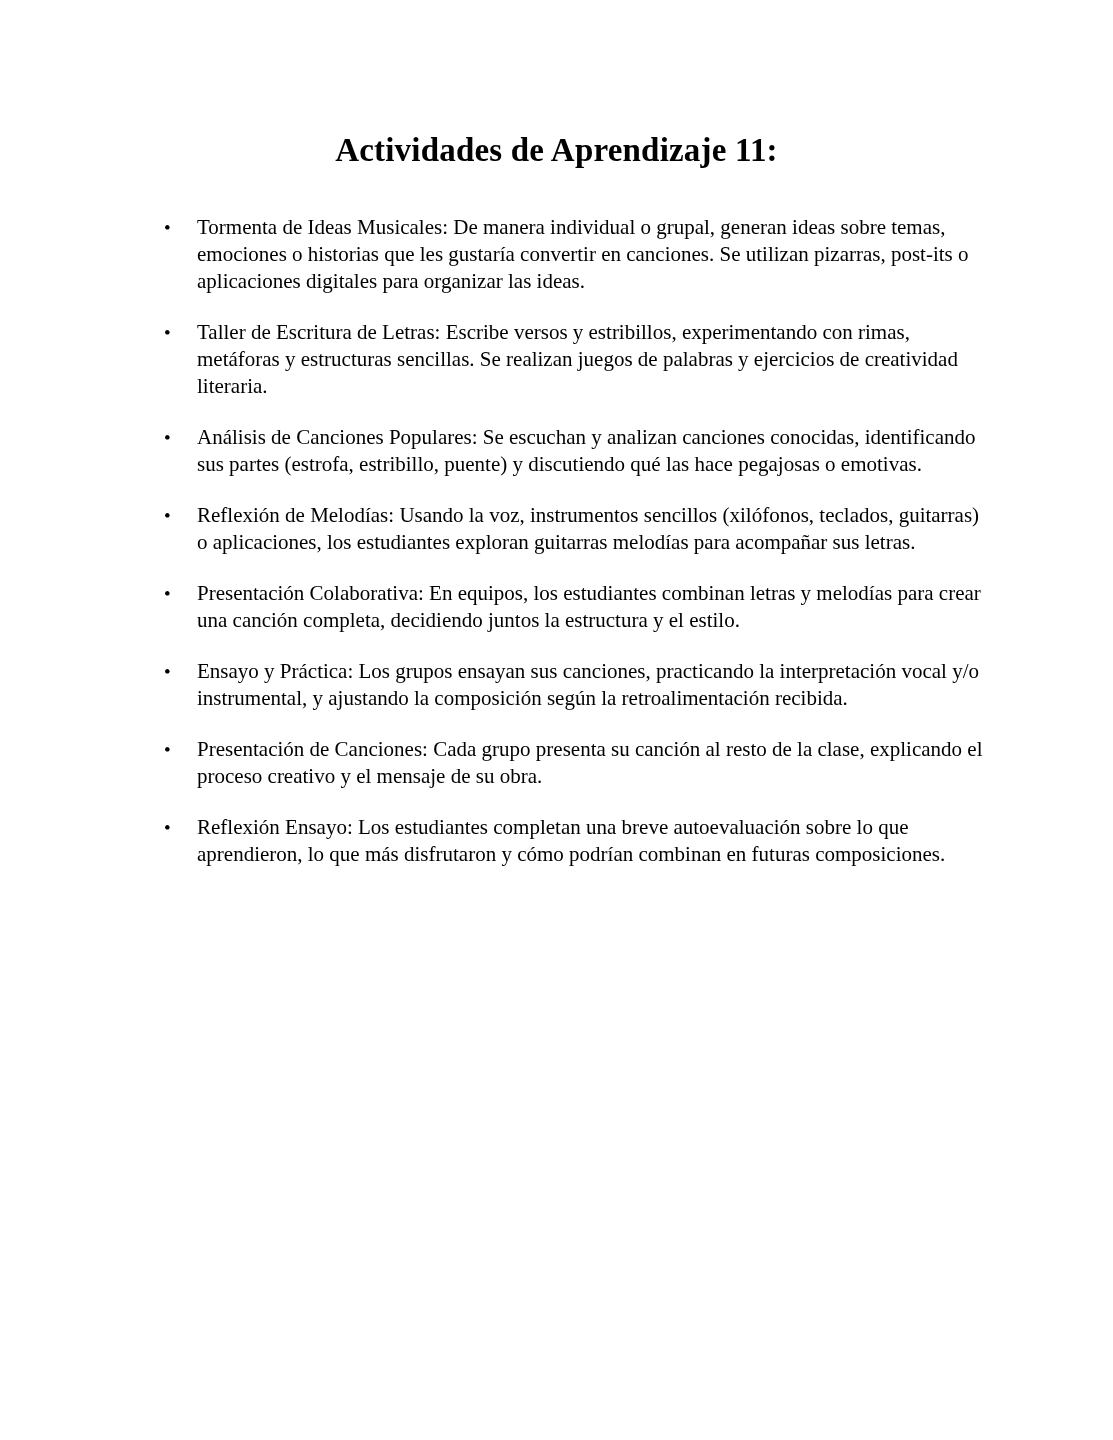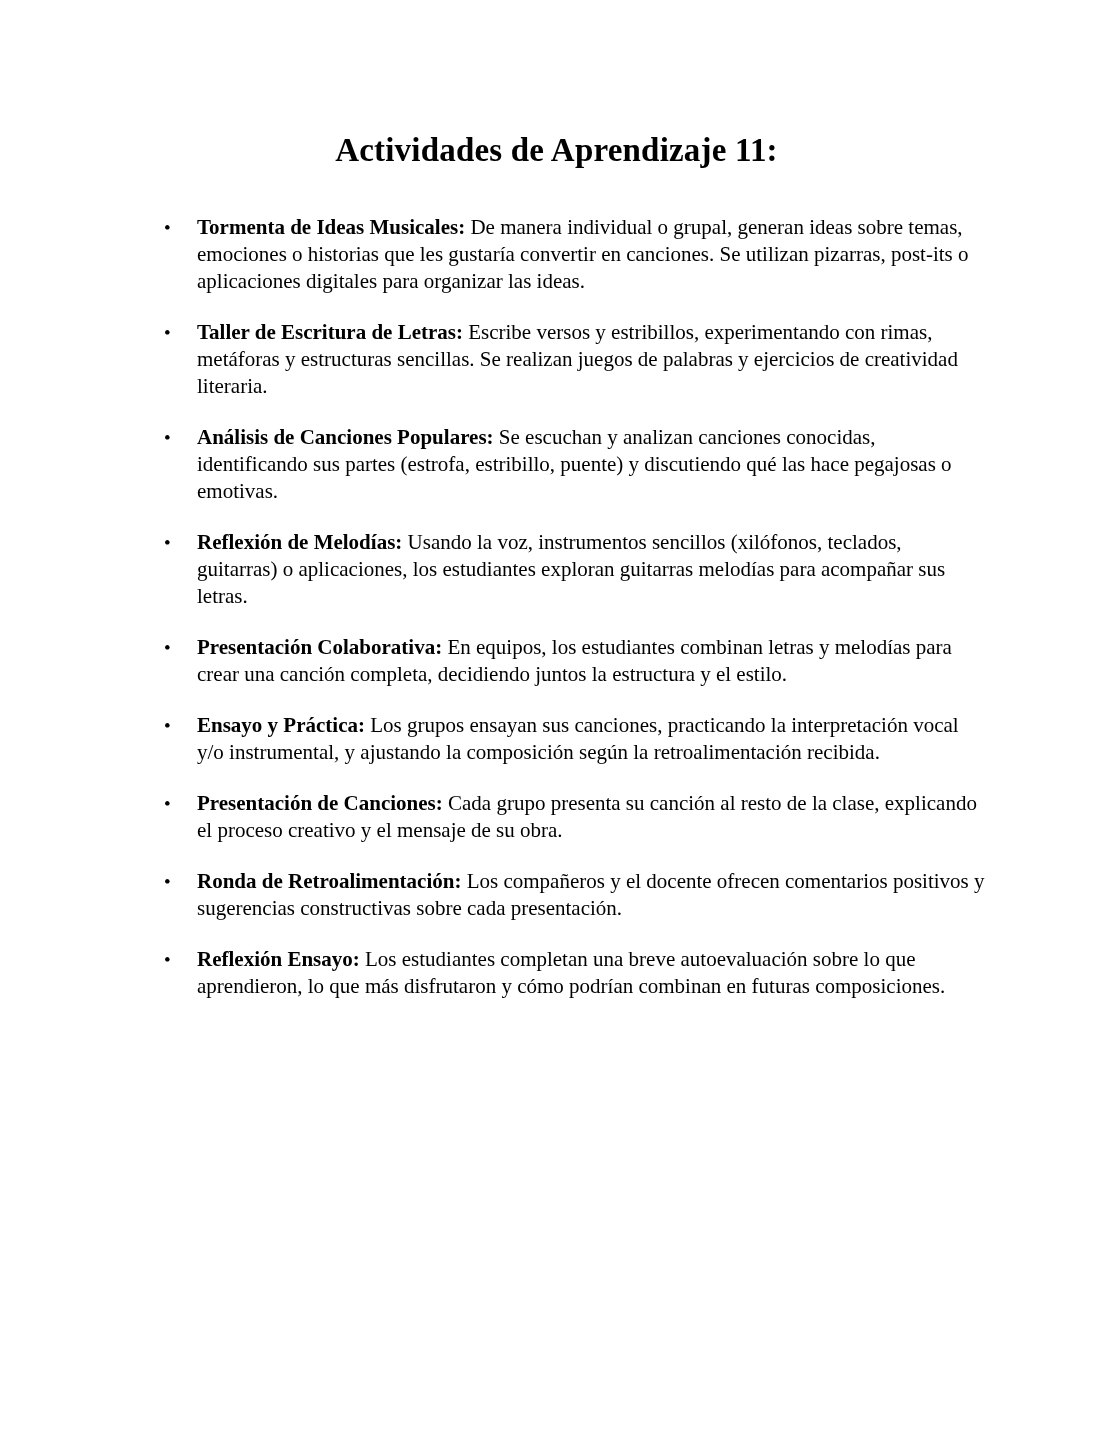--- a/index.html
+++ b/index.html
@@ -42,21 +42,21 @@
   }
   .activity-item::before {
     content: "\2022";
     position: absolute;
     left: 164px;
     top: 0;
     font-size: 19px;
     line-height: 27px;
   }
   .bullet-label {
-    font-weight: bold;
+    font-weight: normal;
   }
   .page-number {
     position: absolute;
     top: 1357px;
     left: 0;
     width: 100%;
     text-align: center;
     font-size: 21px;
     line-height: 27px;
   }
@@ -91,24 +91,20 @@
     </li>
     <li class="activity-item">
       <span class="bullet-label">Ensayo y Práctica:</span>
       <span class="bullet-text">Los grupos ensayan sus canciones, practicando la interpretación vocal y/o instrumental, y ajustando la composición según la retroalimentación recibida.</span>
     </li>
     <li class="activity-item">
       <span class="bullet-label">Presentación de Canciones:</span>
       <span class="bullet-text">Cada grupo presenta su canción al resto de la clase, explicando el proceso creativo y el mensaje de su obra.</span>
     </li>
     <li class="activity-item">
-      <span class="bullet-label">Ronda de Retroalimentación:</span>
-      <span class="bullet-text">Los compañeros y el docente ofrecen comentarios positivos y sugerencias constructivas sobre cada presentación.</span>
-    </li>
-    <li class="activity-item">
       <span class="bullet-label">Reflexión Ensayo:</span>
       <span class="bullet-text">Los estudiantes completan una breve autoevaluación sobre lo que aprendieron, lo que más disfrutaron y cómo podrían combinan en futuras composiciones.</span>
     </li>
   </ul>
 
   <div class="page-number">86</div>
 
 </div>
 
 </body></html>

